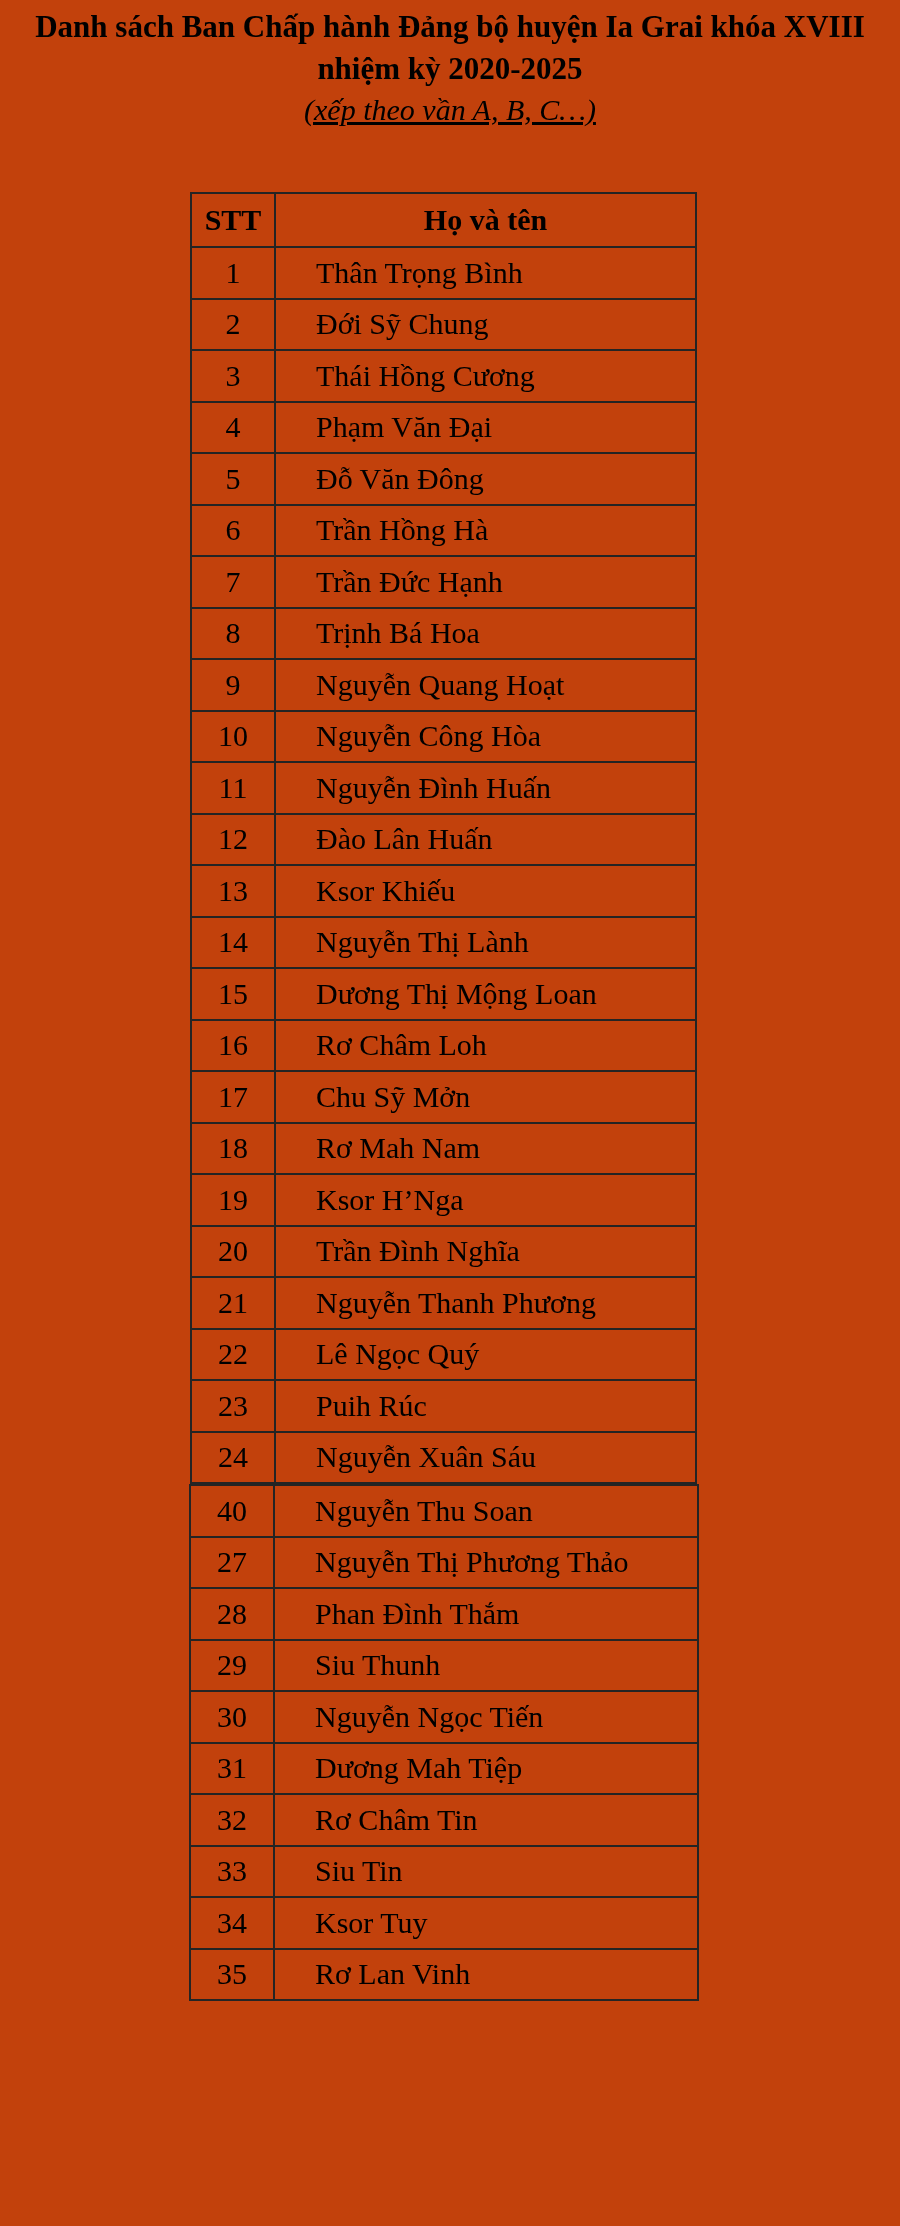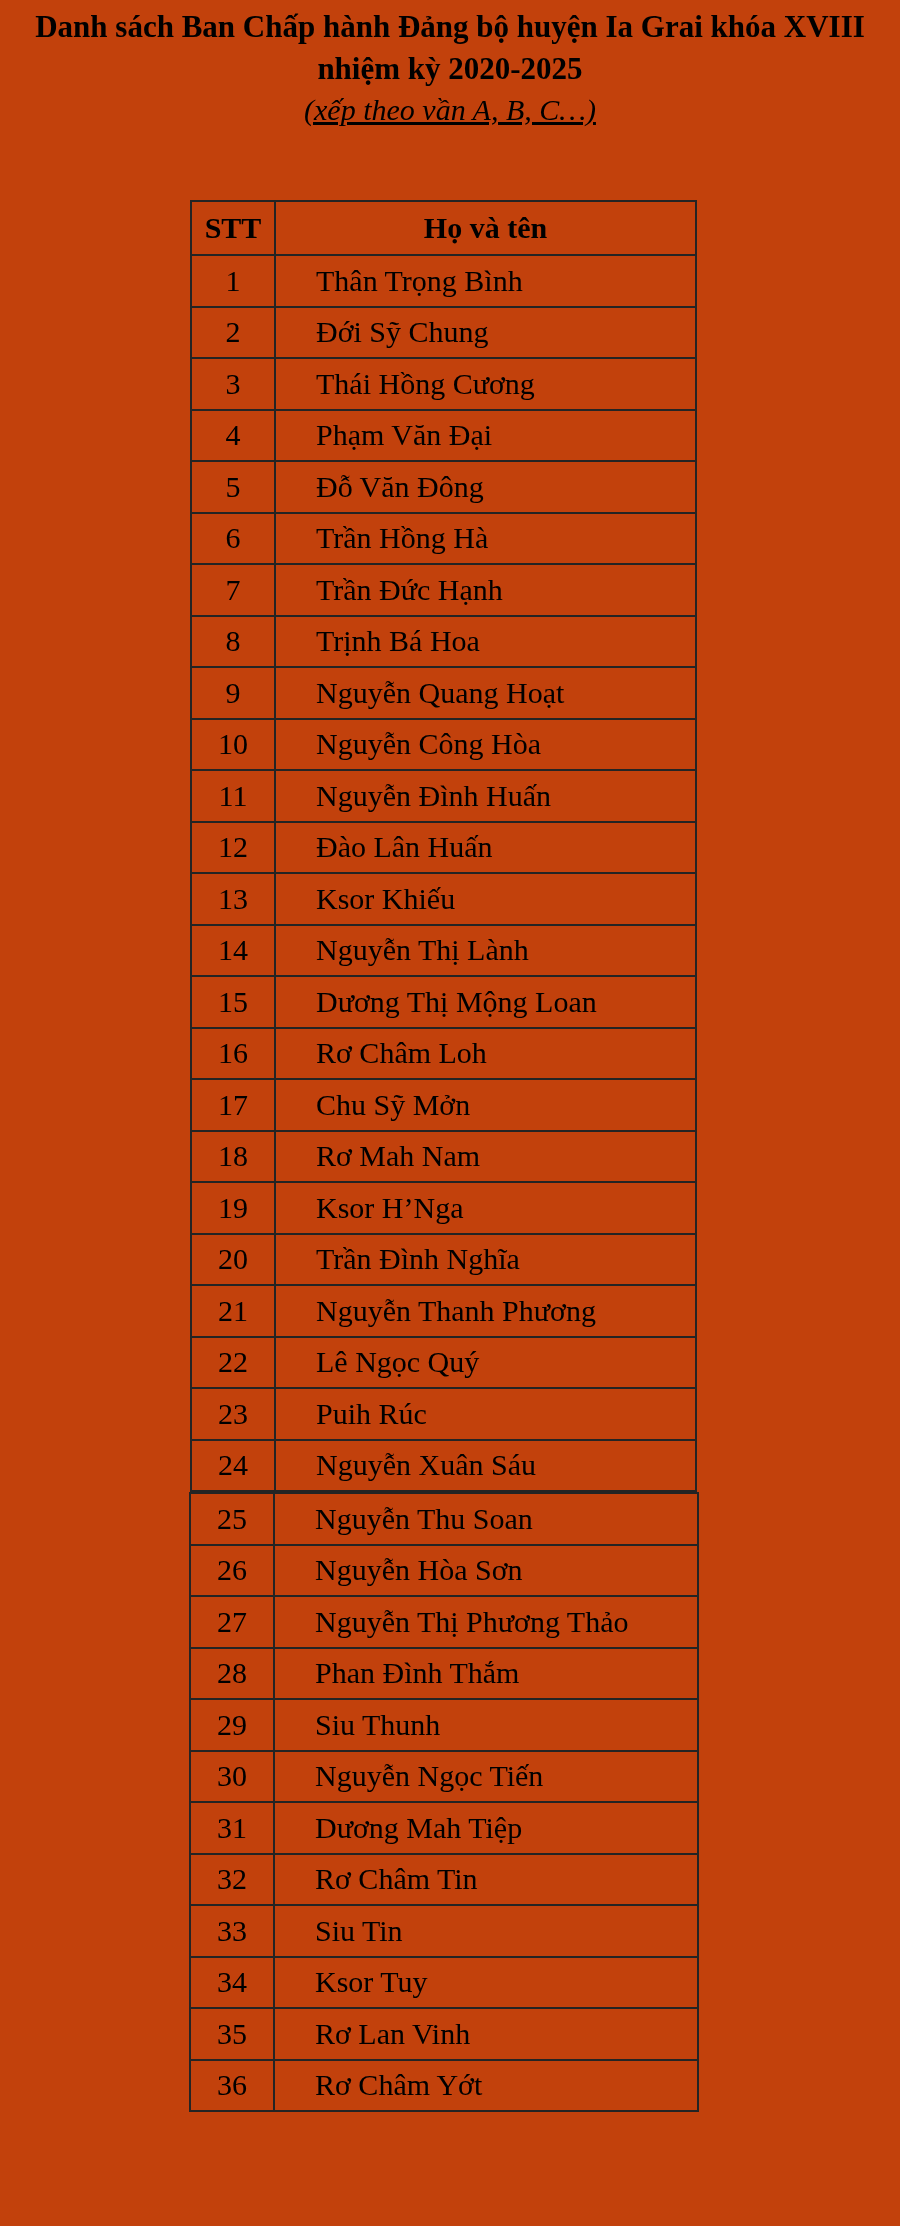--- a/index.html
+++ b/index.html
@@ -31,21 +31,21 @@
   }
   .title-line-3 {
     font-style: italic;
     font-size: 30px;
     line-height: 40px;
     white-space: nowrap;
     text-decoration: underline;
   }
   .tables {
     position: absolute;
-    top: 200px;
+    top: 192px;
     left: 190px;
     font-family: Liberation Serif, serif;
   }
   table.roster {
     border-collapse: collapse;
     width: 507px;
     table-layout: fixed;
   }
   table.roster.section-2 {
     width: 510px;
@@ -199,26 +199,22 @@
         </tbody>
     </table>
 
     <table class="roster section-2">
       <colgroup>
           <col class="c-stt">
           <col>
         </colgroup>
       <tbody>
           <tr>
-            <td class="stt">25</td>
+            <td class="stt">40</td>
             <td class="name">Nguyễn Thu Soan</td>
-          </tr>
-          <tr>
-            <td class="stt">26</td>
-            <td class="name">Nguyễn Hòa Sơn</td>
           </tr>
           <tr>
             <td class="stt">27</td>
             <td class="name">Nguyễn Thị Phương Thảo</td>
           </tr>
           <tr>
             <td class="stt">28</td>
             <td class="name">Phan Đình Thắm</td>
           </tr>
           <tr>
@@ -242,22 +238,18 @@
             <td class="name">Siu Tin</td>
           </tr>
           <tr>
             <td class="stt">34</td>
             <td class="name">Ksor Tuy</td>
           </tr>
           <tr>
             <td class="stt">35</td>
             <td class="name">Rơ Lan Vinh</td>
           </tr>
-          <tr>
-            <td class="stt">36</td>
-            <td class="name">Rơ Châm Yớt</td>
-          </tr>
         </tbody>
     </table>
 
   </div>
 
 </div>
 
 </body></html>

